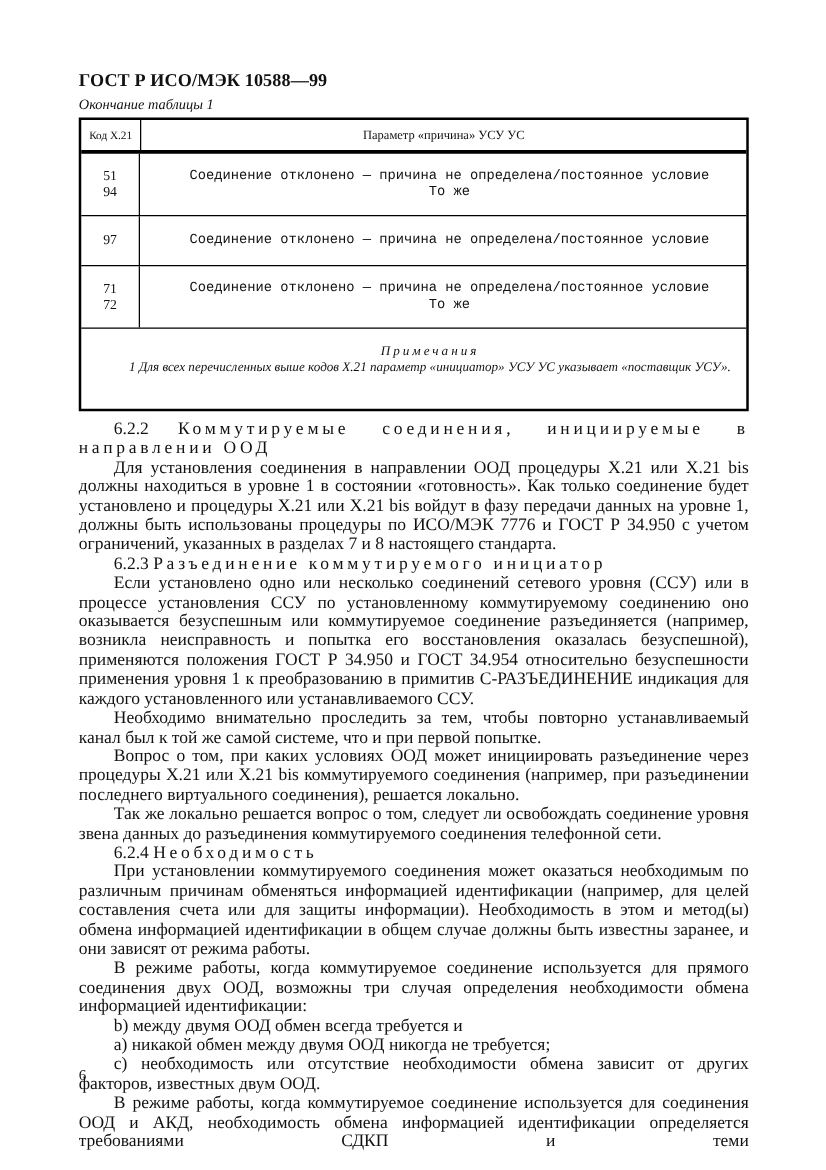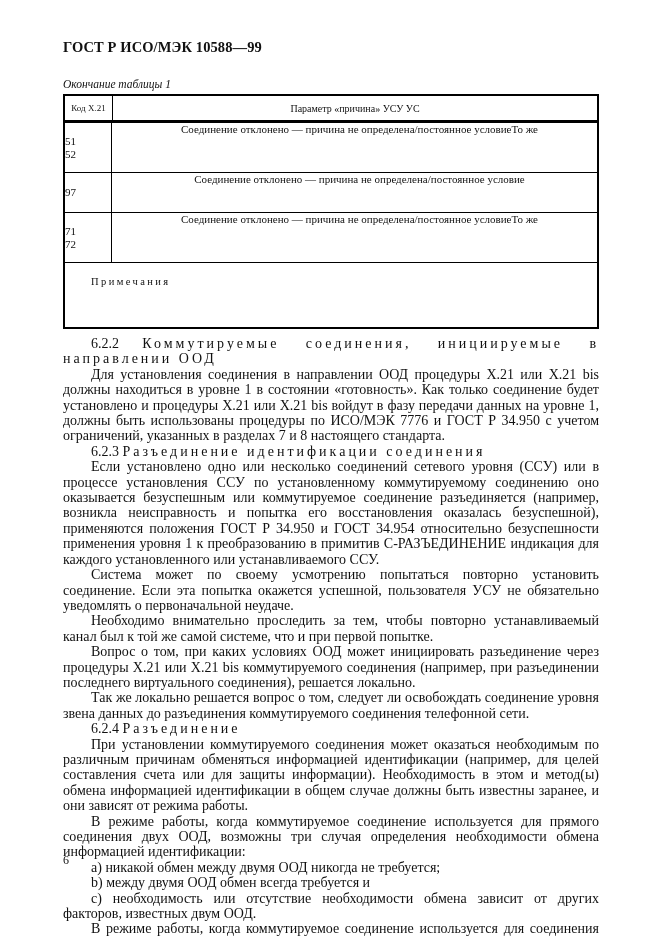--- a/index.html
+++ b/index.html
@@ -1,27 +1,27 @@
 <!DOCTYPE html>
 <html><head>
 <meta charset="utf-8">
 <style>
   html, body { margin:0; padding:0; background:#ffffff; }
   body { width:661px; height:936px; position:relative; overflow:hidden;
          font-family:"Liberation Serif", "DejaVu Serif", serif; color:#111; }
-  .page-header { position:absolute; left:63px; top:39px; font-weight:bold; font-size:14.5px; letter-spacing:0.1px;font-family:Liberation Serif, serif; }
+  .page-header { position:absolute; left:63px; top:57px; font-weight:bold; font-size:14.5px; letter-spacing:0.1px;font-family:Liberation Serif, serif; }
   .table-caption { position:absolute; left:63px; top:78px; font-style:italic; font-size:11.5px; }
-  .tbl { position:absolute; left:63px; top:94px; width:536px; border:2px solid #000; box-sizing:border-box; }
+  .tbl { position:absolute; left:63px; top:94px; width:536px; border:2px solid #000; box-sizing:border-box;text-align:center; }
   .tbl-head { display:flex; height:24px; border-bottom:3.5px solid #000; box-sizing:content-box; }
   .tbl-head .c1 { width:47px; border-right:1px solid #000; font-size:9px; display:flex; align-items:center; justify-content:center; }
   .tbl-head .c2 { flex:1; font-size:10px; display:flex; align-items:center; justify-content:center; }
   .tbl-row { display:flex; border-bottom:1px solid #000; }
   .tbl-row .c1 { width:47px; border-right:1px solid #000; font-size:11px; line-height:13px; box-sizing:border-box; display:flex; flex-direction:column; justify-content:center; }
-  .tbl-row .c2 { flex:1; font-size:11px; line-height:13px; padding-left:10px; display:flex; justify-content:center; }
-  .notes { padding:12px 0 0 26px; height:64px; box-sizing:border-box; font-size:10.5px; line-height:13px; }
+  .tbl-row .c2 { flex:1; font-size:11px; line-height:13px; padding-left:10px; display:flex; flex-direction:column; justify-content:center;font-family:Liberation Mono, monospace; }
+  .notes { padding:12px 0 0 26px; height:64px; box-sizing:border-box; font-size:10.5px; line-height:13px;font-style:italic; }
   .spaced { letter-spacing:2.4px; }
   .body-text { position:absolute; left:63px; top:336px; width:536px; font-size:14px; line-height:15.4px; }
   .body-text p { margin:0; text-align:justify; text-align-last:left; }
   .ind { text-indent:28px; }
   .heading-spaced { letter-spacing:3px; }
   .page-num { position:absolute; left:63px; top:853px; font-size:12px; }
 </style>
 </head>
 <body>
 
@@ -30,21 +30,21 @@
 <div class="table-caption">Окончание таблицы 1</div>
 
 <div class="tbl">
   <div class="tbl-head">
     <div class="c1">Код X.21</div>
     <div class="c2">Параметр «причина» УСУ УС</div>
   </div>
   <div class="tbl-row" style="height:49px">
     <div class="c1">
       <span>51</span>
-      <span>52</span>
+      <span>94</span>
     </div>
     <div class="c2">
       <span>Соединение отклонено — причина не определена/постоянное условие</span>
       <span>То же</span>
     </div>
   </div>
   <div class="tbl-row" style="height:39px">
     <div class="c1">
       <span>97</span>
     </div>
@@ -57,36 +57,36 @@
       <span>71</span>
       <span>72</span>
     </div>
     <div class="c2">
       <span>Соединение отклонено — причина не определена/постоянное условие</span>
       <span>То же</span>
     </div>
   </div>
   <div class="notes">
     <div class="spaced">Примечания</div>
+    <div>1 Для всех перечисленных выше кодов X.21 параметр «инициатор» УСУ УС указывает «поставщик УСУ».</div>
   </div>
 </div>
 
 <div class="body-text">
   <p class="ind"><span>6.2.2</span> <span class="heading-spaced">Коммутируемые соединения, инициируемые в направлении ООД</span></p>
   <p class="ind">Для установления соединения в направлении ООД процедуры X.21 или X.21 bis должны находиться в уровне 1 в состоянии «готовность». Как только соединение будет установлено и процедуры X.21 или X.21 bis войдут в фазу передачи данных на уровне 1, должны быть использованы процедуры по ИСО/МЭК 7776 и ГОСТ Р 34.950 с учетом ограничений, указанных в разделах 7 и 8 настоящего стандарта.</p>
 
-  <p class="ind"><span>6.2.3</span> <span class="heading-spaced">Разъединение идентификации соединения</span></p>
+  <p class="ind"><span>6.2.3</span> <span class="heading-spaced">Разъединение коммутируемого инициатор</span></p>
   <p class="ind">Если установлено одно или несколько соединений сетевого уровня (ССУ) или в процессе установления ССУ по установленному коммутируемому соединению оно оказывается безуспешным или коммутируемое соединение разъединяется (например, возникла неисправность и попытка его восстановления оказалась безуспешной), применяются положения ГОСТ Р 34.950 и ГОСТ 34.954 относительно безуспешности применения уровня 1 к преобразованию в примитив С-РАЗЪЕДИНЕНИЕ индикация для каждого установленного или устанавливаемого ССУ.</p>
-  <p class="ind">Система может по своему усмотрению попытаться повторно установить соединение. Если эта попытка окажется успешной, пользователя УСУ не обязательно уведомлять о первоначальной неудаче.</p>
   <p class="ind">Необходимо внимательно проследить за тем, чтобы повторно устанавливаемый канал был к той же самой системе, что и при первой попытке.</p>
   <p class="ind">Вопрос о том, при каких условиях ООД может инициировать разъединение через процедуры X.21 или X.21 bis коммутируемого соединения (например, при разъединении последнего виртуального соединения), решается локально.</p>
   <p class="ind">Так же локально решается вопрос о том, следует ли освобождать соединение уровня звена данных до разъединения коммутируемого соединения телефонной сети.</p>
 
-  <p class="ind"><span>6.2.4</span> <span class="heading-spaced">Разъединение</span></p>
+  <p class="ind"><span>6.2.4</span> <span class="heading-spaced">Необходимость</span></p>
   <p class="ind">При установлении коммутируемого соединения может оказаться необходимым по различным причинам обменяться информацией идентификации (например, для целей составления счета или для защиты информации). Необходимость в этом и метод(ы) обмена информацией идентификации в общем случае должны быть известны заранее, и они зависят от режима работы.</p>
   <p class="ind">В режиме работы, когда коммутируемое соединение используется для прямого соединения двух ООД, возможны три случая определения необходимости обмена информацией идентификации:</p>
+  <p class="ind">b) между двумя ООД обмен всегда требуется и</p>
   <p class="ind">a) никакой обмен между двумя ООД никогда не требуется;</p>
-  <p class="ind">b) между двумя ООД обмен всегда требуется и</p>
   <p class="ind">c) необходимость или отсутствие необходимости обмена зависит от других факторов, известных двум ООД.</p>
   <p class="ind" style="text-align-last:justify">В режиме работы, когда коммутируемое соединение используется для соединения ООД и АКД, необходимость обмена информацией идентификации определяется требованиями СДКП и теми</p>
 </div>
 
 <div class="page-num">6</div>
 
 </body></html>

